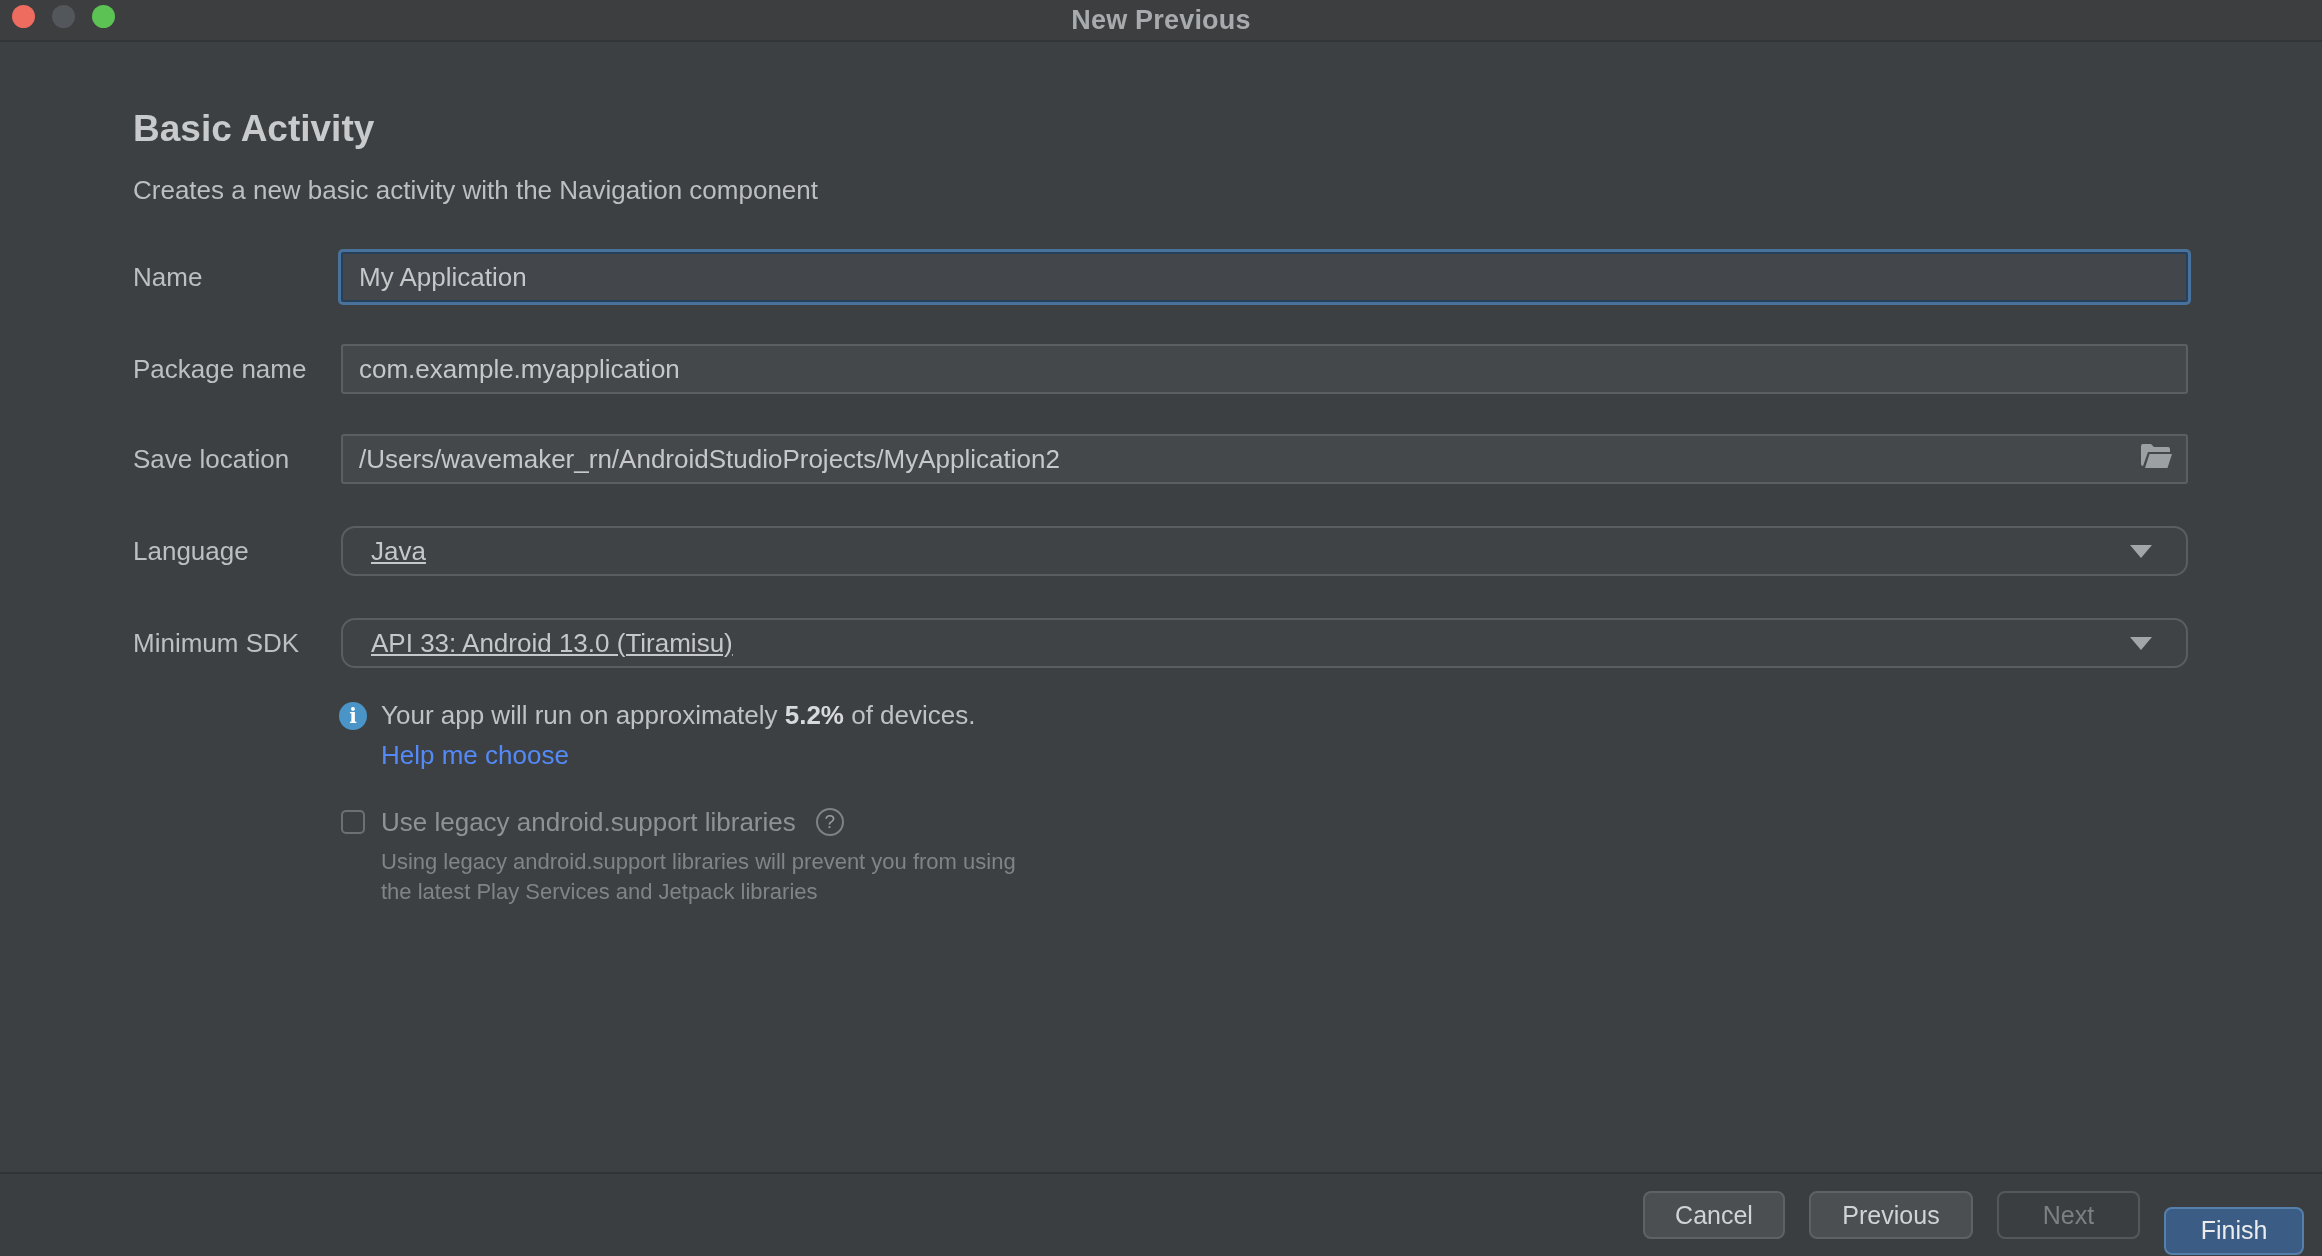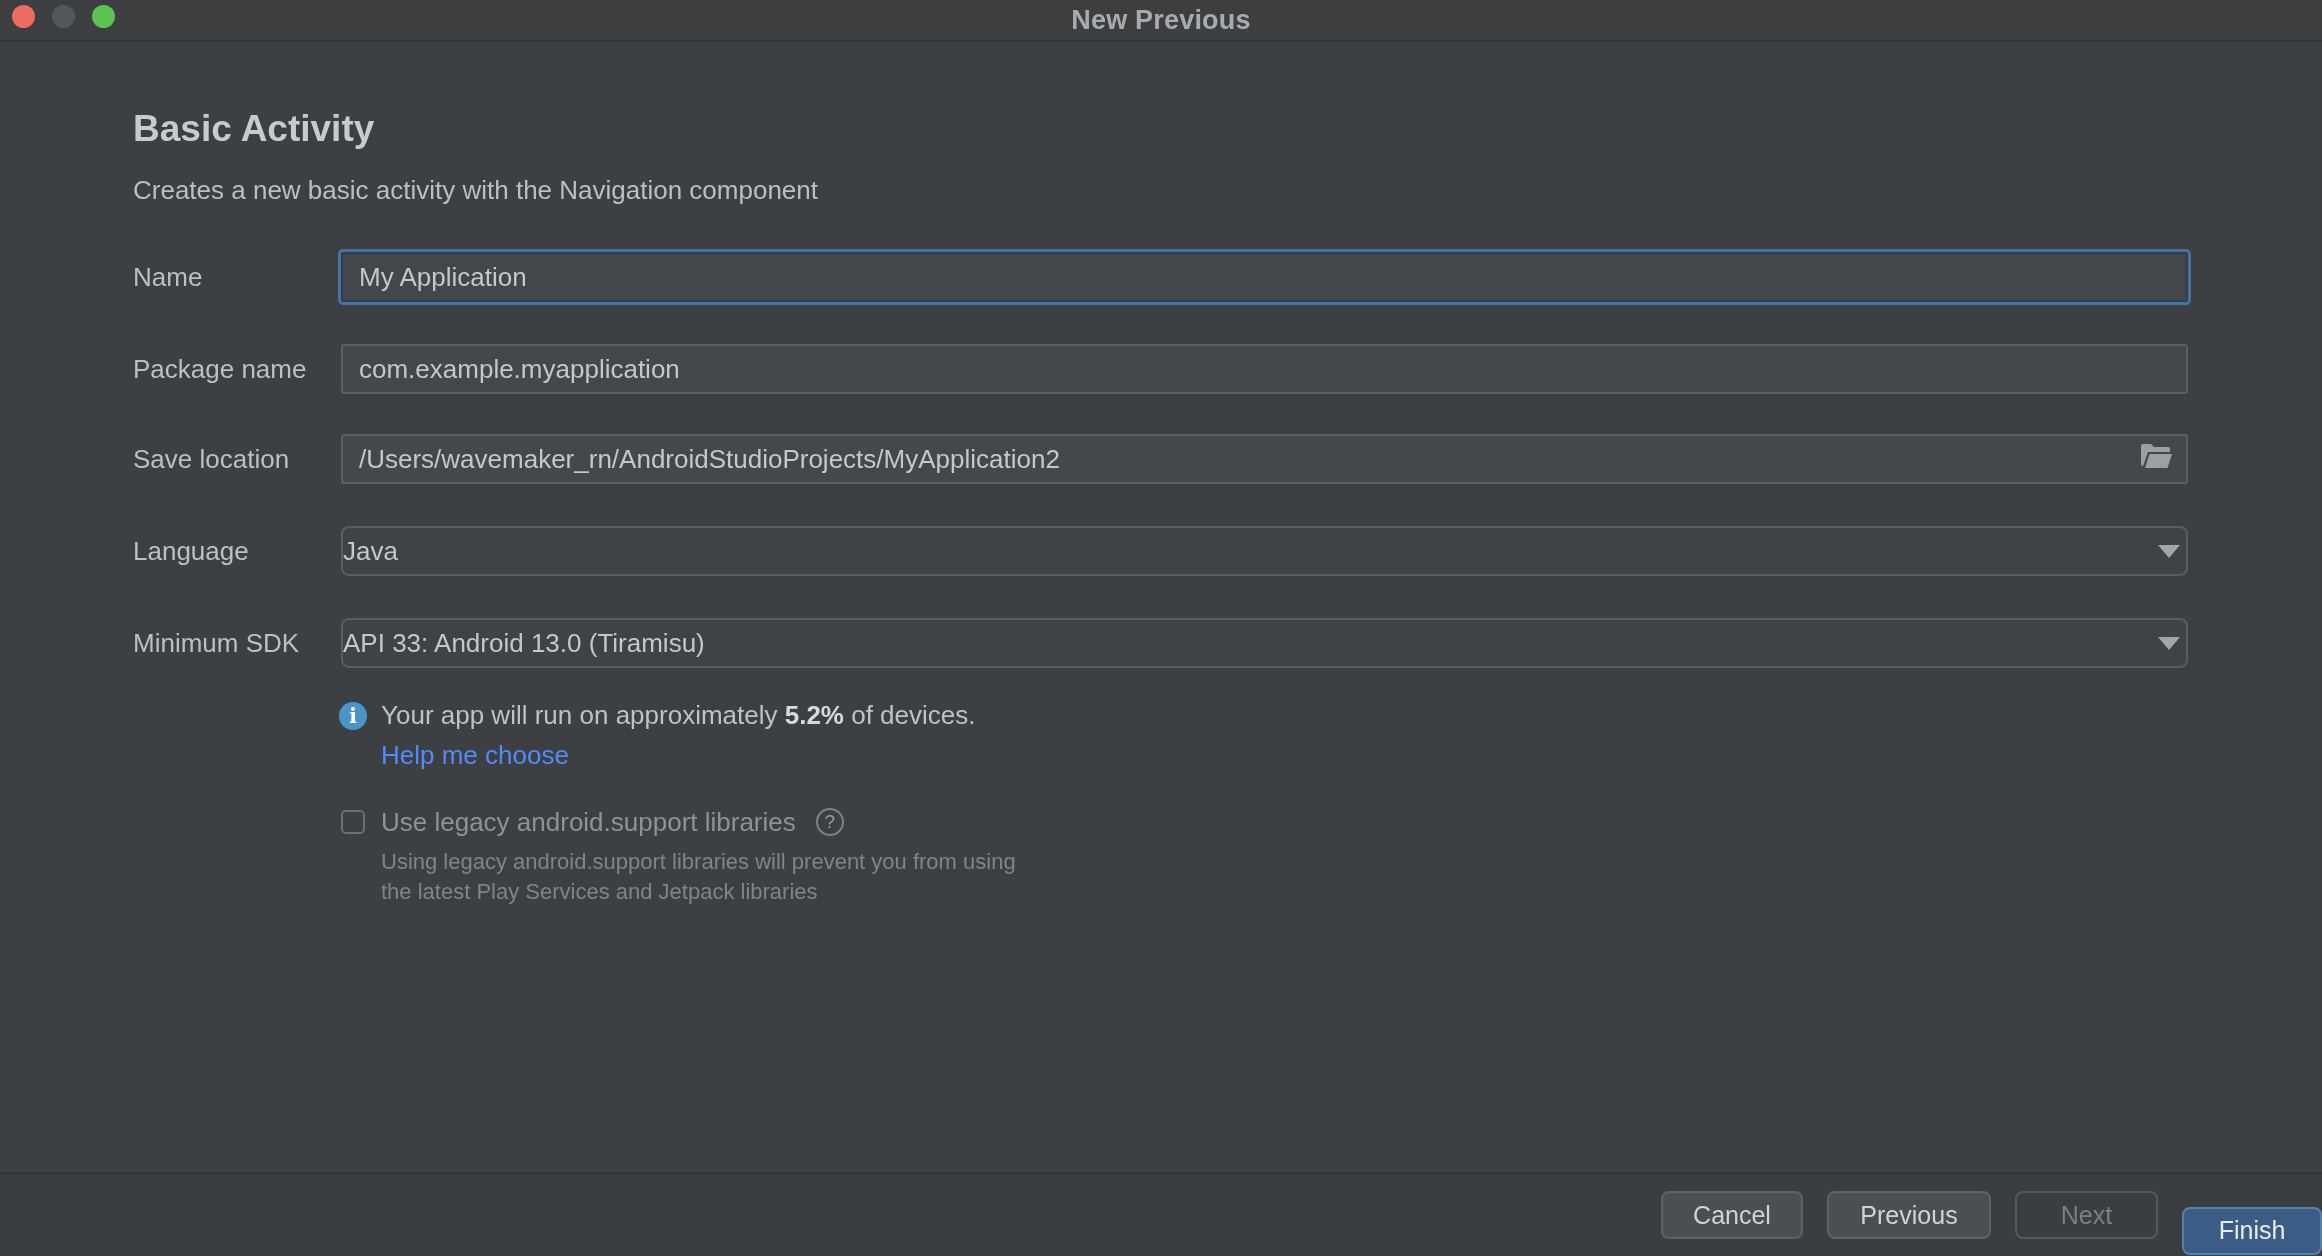--- a/index.html
+++ b/index.html
@@ -61,23 +61,23 @@
   }
   input.with-icon { padding-right: 60px; }
 
   .field-icon-btn {
     position: absolute; right: 12px; top: 0; height: 50px; width: 40px;
     display: flex; align-items: center; justify-content: center; cursor: pointer;
   }
 
   .dropdown {
     flex: 1; height: 50px; box-sizing: border-box;
-    background: #3f4346; border: 2px solid #5a5e60; border-radius: 8px;
-    display: flex; align-items: center; padding: 0 0;
-    font-size: 26px; color: #c5c7c9; cursor: pointer;
+    background: #3f4346; border: 2px solid #5a5e60; border-radius: 14px;
+    display: flex; align-items: center; padding: 0 28px;
+    font-size: 26px; color: #c5c7c9; cursor: pointer; text-decoration: underline;
   }
   .dropdown .dd-value { flex: 1; }
   .chevron-down {
     width: 0; height: 0; margin-right: 6px;
     border-left: 11px solid transparent; border-right: 11px solid transparent;
     border-top: 13px solid #a2a6a9;
   }
 
   
   .sdk-info {
@@ -117,21 +117,21 @@
   .legacy-desc {
     position: absolute; left: 381px; top: 847px;
     font-size: 22px; line-height: 30px; color: #818486;
   }
 
   
   .footer {
     position: absolute; left: 0; right: 0; bottom: 0; height: 84px;
     background: #3b3e41; border-top: 2px solid #313437;
     display: flex; align-items: center; justify-content: flex-end;
-    gap: 24px; box-sizing: border-box;
+    gap: 24px; padding-right: 18px; box-sizing: border-box;
   }
   .btn {
     height: 48px; border-radius: 8px; box-sizing: border-box;
     display: flex; align-items: center; justify-content: center;
     font-size: 25px; cursor: pointer; font-family: "Liberation Sans", sans-serif;
   }
   .btn-default { background: #4b4f52; border: 2px solid #5e6264; color: #d1d3d5; }
   .btn-disabled { background: transparent; border: 2px solid #54585a; color: #7c8082; cursor: default; }
   .btn-primary { background: #3a5c85; border: 2px solid #5580ab; color: #eaecee; }
   .btn-cancel { width: 142px; }

